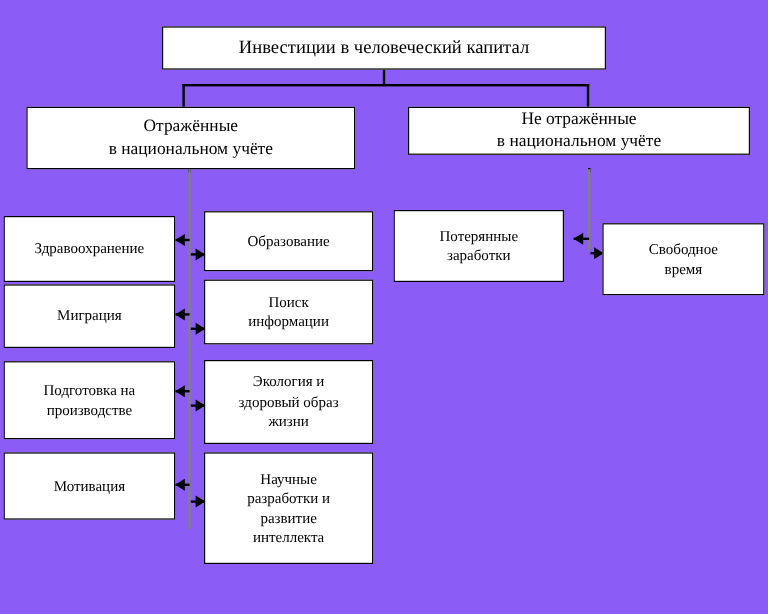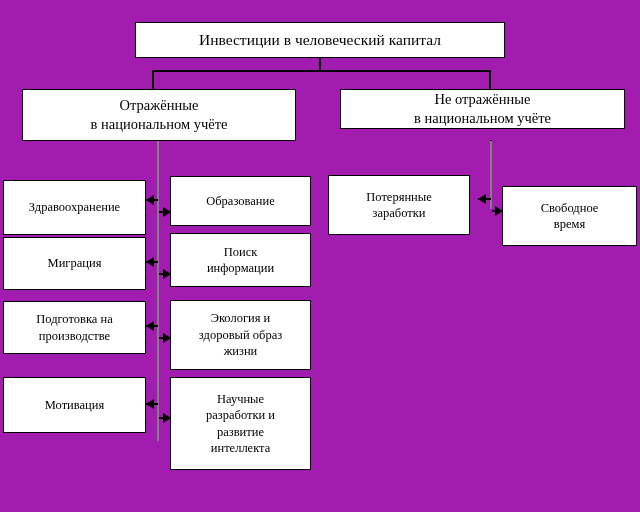--- a/index.html
+++ b/index.html
@@ -4,21 +4,21 @@
 <style>
   html, body {
     margin: 0;
     padding: 0;
     background: #ffffff;
   }
   #canvas {
     position: relative;
     width: 640px;
     height: 512px;
-    background: #a21caf;
+    background: #8b5cf6;
     font-family: "Liberation Serif", "DejaVu Serif", serif;
     overflow: hidden;
   }
   .box {
     position: absolute;
     box-sizing: border-box;
     border: 1.6px solid #000000;
     background: #ffffff;
     display: flex;
     align-items: center;
@@ -45,21 +45,21 @@
     left: 340px; top: 89px; width: 285px; height: 40px;
     font-size: 14.5px;
   }
   .leaf-left  { left: 3px;   width: 143px; font-size: 12.5px; }
   .leaf-mid   { left: 170px; width: 141px; font-size: 12.5px; }
   .leaf-r1    { left: 328px; width: 142px; font-size: 12.5px; }
   .leaf-r2    { left: 502px; width: 135px; font-size: 12.5px; }
 
   #leaf-l-0 { top: 180px; height: 55px; }
   #leaf-l-1 { top: 237px; height: 53px; }
-  #leaf-l-2 { top: 301px; height: 53px; }
+  #leaf-l-2 { top: 301px; height: 65px; }
   #leaf-l-3 { top: 377px; height: 56px; }
 
   #leaf-m-0 { top: 176px; height: 50px; }
   #leaf-m-1 { top: 233px; height: 54px; }
   #leaf-m-2 { top: 300px; height: 70px; }
   #leaf-m-3 { top: 377px; height: 93px; }
 
   #leaf-r-0 { top: 175px; height: 60px; }
   #leaf-r-1 { top: 186px; height: 60px; }
 

